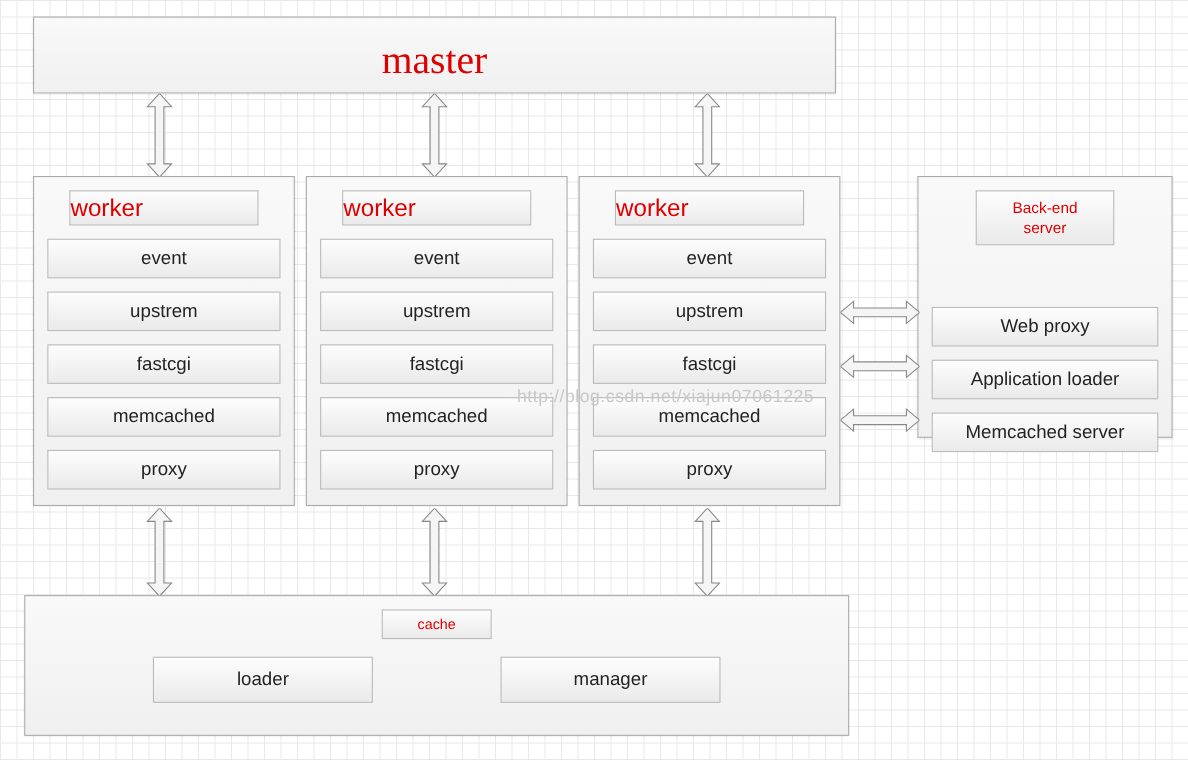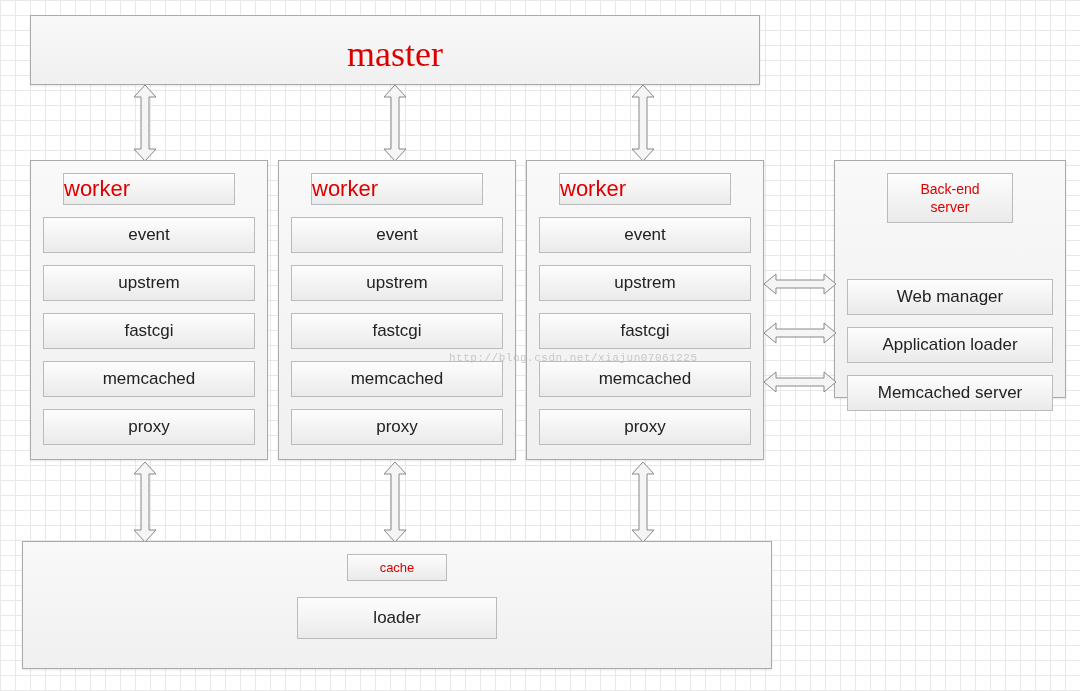--- a/index.html
+++ b/index.html
@@ -97,25 +97,25 @@
     background: linear-gradient(#fdfdfd, #eaeaea);
     border: 1px solid #bbb;
     text-align: center;
     font-size: 17px;
     color: #222;
     padding: 10px 0;
     width: 200px;
   }
   .watermark {
     position: absolute;
-    left: 449px; top: 352px;
-    font-size: 11px;
+    left: 470px; top: 352px;
+    font-size: 16px;
     color: #c8c8c8;
     letter-spacing: 0.5px;
-    font-family: Liberation Mono, monospace;
+    font-family: Liberation Sans, sans-serif;
   }
   .arrow {
     position: absolute;
   }
 </style>
 </head>
 <body>
 
 <div class="box master">
   <span>master</span>
@@ -154,21 +154,21 @@
   <div class="module">event</div>
   <div class="module">upstrem</div>
   <div class="module">fastcgi</div>
   <div class="module">memcached</div>
   <div class="module">proxy</div>
 </div>
 
 <div class="box backend">
   <div class="backend-title" style="white-space:pre-line;">Back-end
 server</div>
-  <div class="backend-mod">Web manager</div>
+  <div class="backend-mod">Web proxy</div>
   <div class="backend-mod">Application loader</div>
   <div class="backend-mod">Memcached server</div>
 </div>
 
 <svg class="arrow" style="left:764px; top:271px;" width="72" height="26">
   <path d="M12 9 L60 9 L60 3 L72 13 L60 23 L60 17 L12 17 L12 23 L0 13 L12 3 Z" fill="#f5f5f5" stroke="#888"></path>
 </svg>
 <svg class="arrow" style="left:764px; top:320px;" width="72" height="26">
   <path d="M12 9 L60 9 L60 3 L72 13 L60 23 L60 17 L12 17 L12 23 L0 13 L12 3 Z" fill="#f5f5f5" stroke="#888"></path>
 </svg>
@@ -183,16 +183,17 @@
   <path d="M11 12 L11 68 L4 68 L15 80 L26 68 L19 68 L19 12 L26 12 L15 0 L4 12 Z" fill="#f5f5f5" stroke="#888"></path>
 </svg>
 <svg class="arrow" style="left:628px; top:462px;" width="30" height="80">
   <path d="M11 12 L11 68 L4 68 L15 80 L26 68 L19 68 L19 12 L26 12 L15 0 L4 12 Z" fill="#f5f5f5" stroke="#888"></path>
 </svg>
 
 <div class="box cache">
   <div class="cache-title">cache</div>
   <div class="cache-row">
     <div class="cache-mod">loader</div>
+    <div class="cache-mod">manager</div>
   </div>
 </div>
 
 <div class="watermark">http://blog.csdn.net/xiajun07061225</div>
 
 </body></html>

